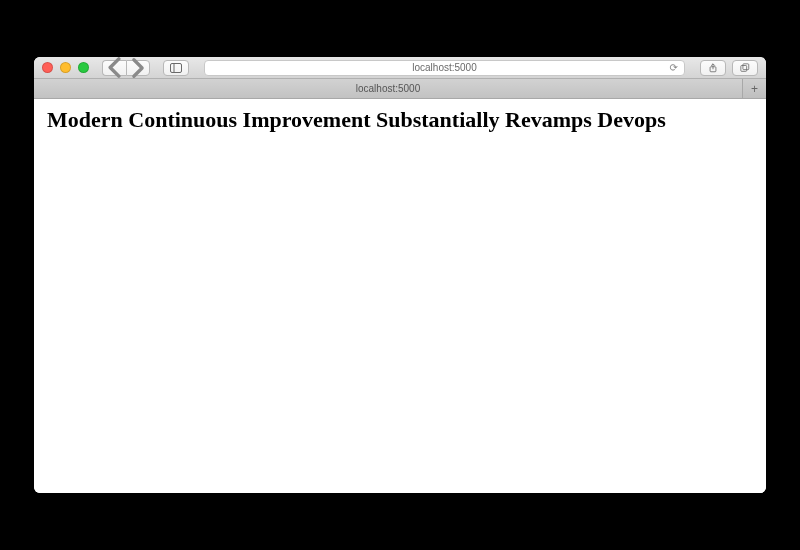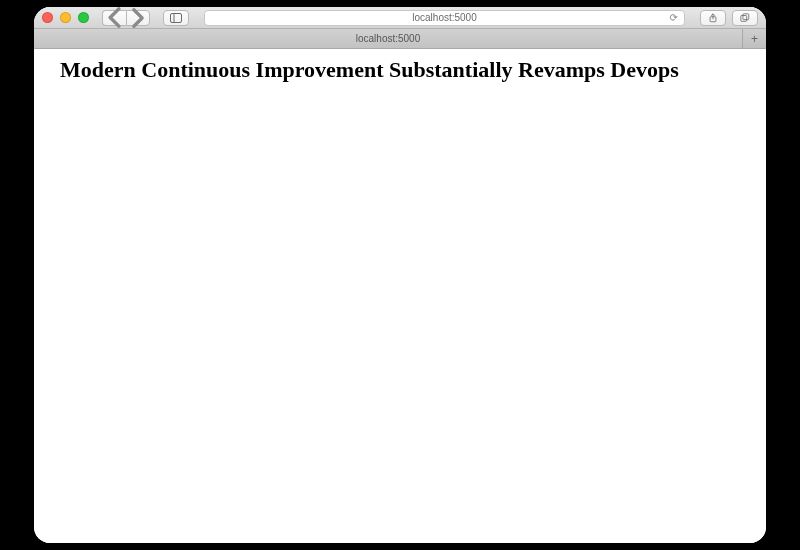--- a/index.html
+++ b/index.html
@@ -7,23 +7,23 @@
       background: #000;
       width: 800px;
       height: 550px;
       font-family: -apple-system, BlinkMacSystemFont, "Helvetica Neue", sans-serif;
       display: flex;
       align-items: center;
       justify-content: center;
     }
     .window {
       width: 732px;
-      height: 536px;
+      height: 436px;
       background: #fff;
-      border-radius: 16px;
+      border-radius: 6px;
       overflow: hidden;
       box-shadow: 0 10px 40px rgba(0,0,0,.5);
       display: flex;
       flex-direction: column;
     }
     .titlebar {
       height: 22px;
       background: linear-gradient(#e8e8e8, #d4d4d4);
       border-bottom: 1px solid #b0b0b0;
       display: flex;
@@ -98,21 +98,21 @@
       align-items: center;
       justify-content: center;
       background: linear-gradient(#cfcfcf,#bfbfbf);
       border-left: 1px solid #a8a8a8;
       color: #666;
       font-size: 12px;
     }
     .viewport {
       flex: 1;
       background: #fff;
-      padding: 8px 26px;
+      padding: 8px 13px;
       overflow: auto;
     }
     .heading {
       font-family: "Times New Roman", Times, serif;
       font-weight: bold;
       font-size: 22px;
       color: #000;
     }
   </style>
 </head>

